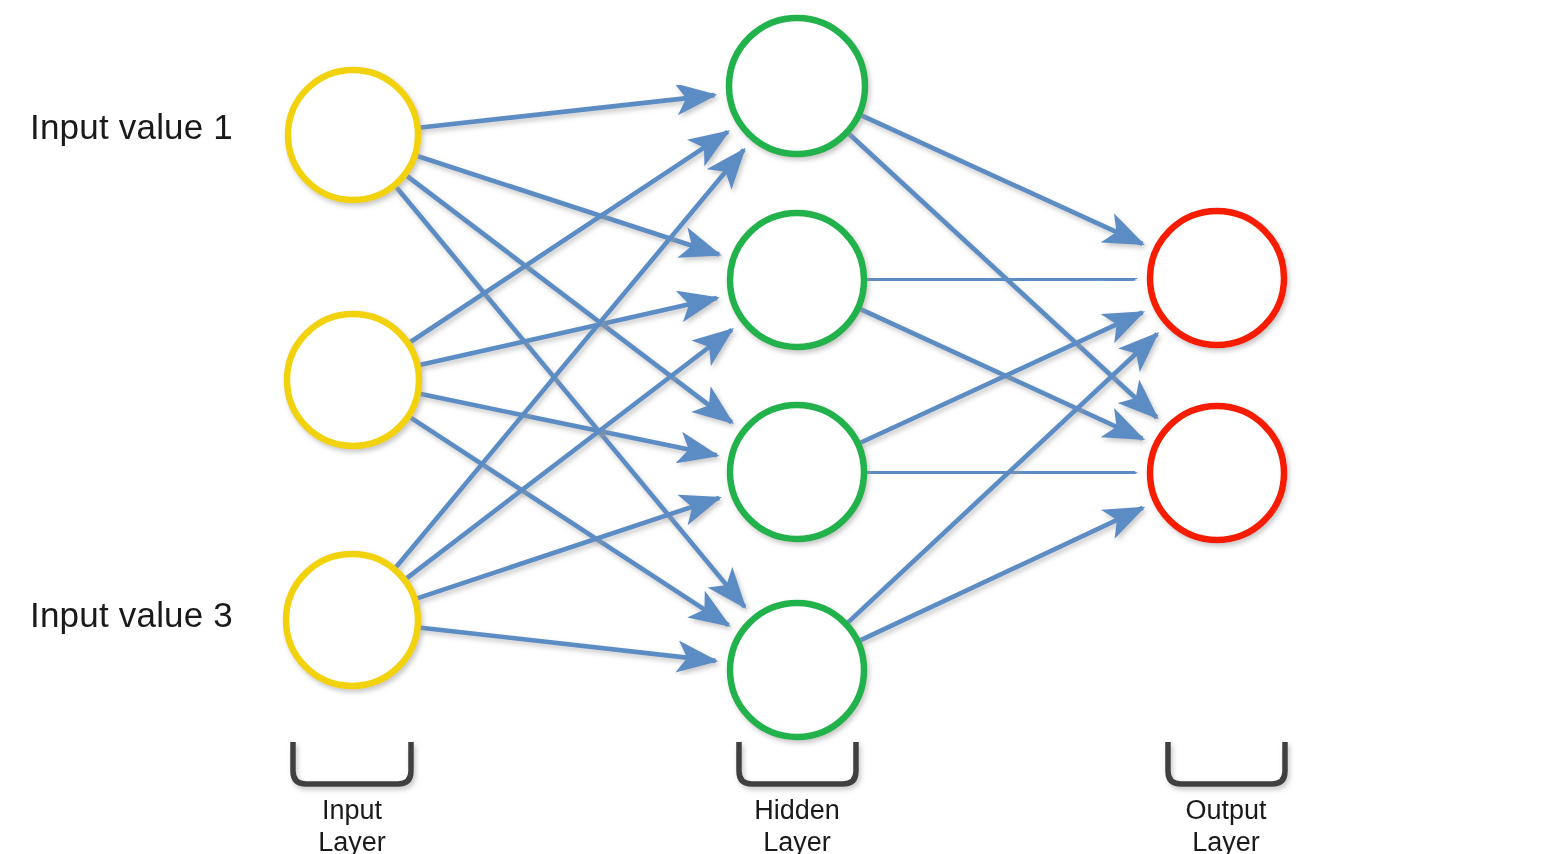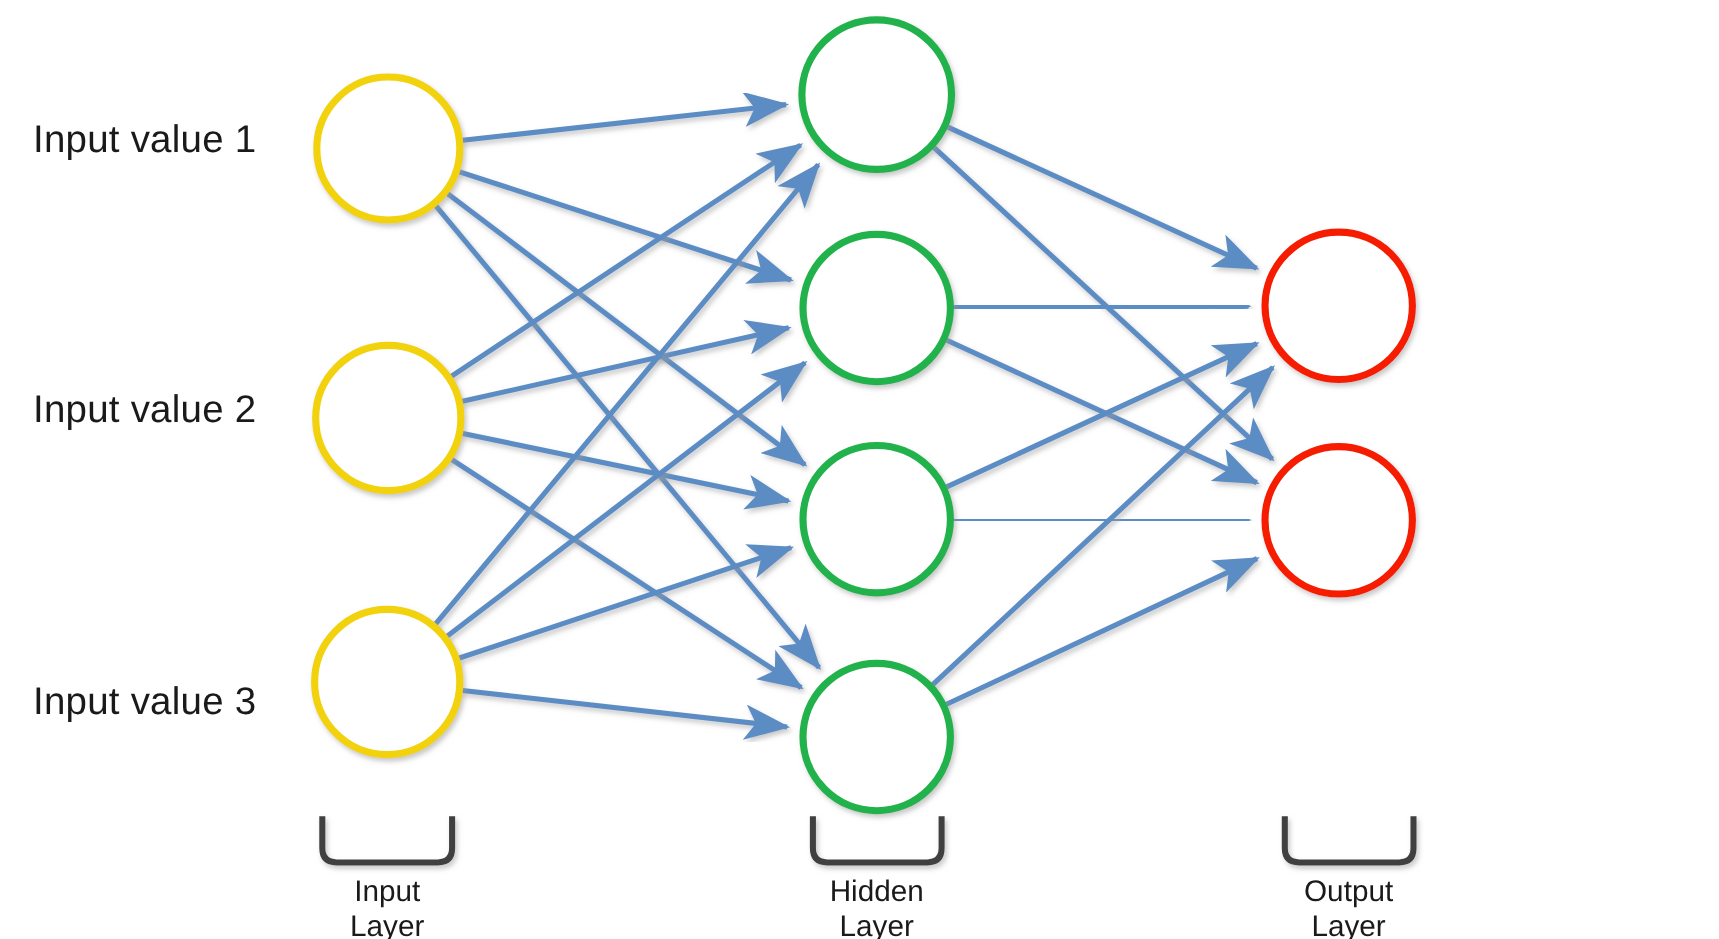--- a/index.html
+++ b/index.html
@@ -92,22 +92,21 @@
         <circle cx="1217" cy="473" r="67" fill="#ffffff" stroke="#F61D02" stroke-width="6.5" filter="url(#softshadow)"></circle>
       </g>
     <g id="braces-group">
         <path d="M 293 742 L 293 771 Q 293 784 306 784 L 398 784 Q 411 784 411 771 L 411 742" fill="none" stroke="#3F3F3F" stroke-width="5.5" stroke-linecap="butt" filter="url(#softshadow)"></path>
         <path d="M 739 742 L 739 771 Q 739 784 752 784 L 843 784 Q 856 784 856 771 L 856 742" fill="none" stroke="#3F3F3F" stroke-width="5.5" stroke-linecap="butt" filter="url(#softshadow)"></path>
         <path d="M 1168 742 L 1168 771 Q 1168 784 1181 784 L 1272 784 Q 1285 784 1285 771 L 1285 742" fill="none" stroke="#3F3F3F" stroke-width="5.5" stroke-linecap="butt" filter="url(#softshadow)"></path>
       </g>
   </svg>
 
   <div class="side-label" style="left: 30px; top: 109px;">Input value 1</div>
-  <div class="side-label" style="left: 30px; top: 355px;">Input value 2</div>
-  <div class="side-label" style="left: 30px; top: 620px;">Input value 3</div>
+  <div class="side-label" style="left: 30px; top: 597px;">Input value 3</div>
 
   <div class="layer-caption" style="left: 212px; top: 795px; width: 280px;">Input
 Layer</div>
   <div class="layer-caption" style="left: 657px; top: 795px; width: 280px;">Hidden
 Layer</div>
   <div class="layer-caption" style="left: 1086px; top: 795px; width: 280px;">Output
 Layer</div>
 
 </div>
 

